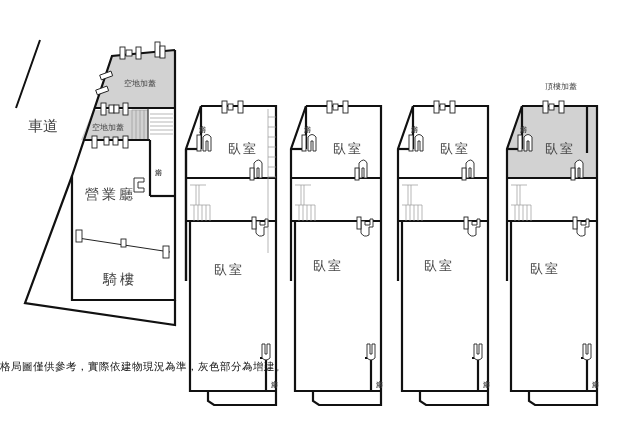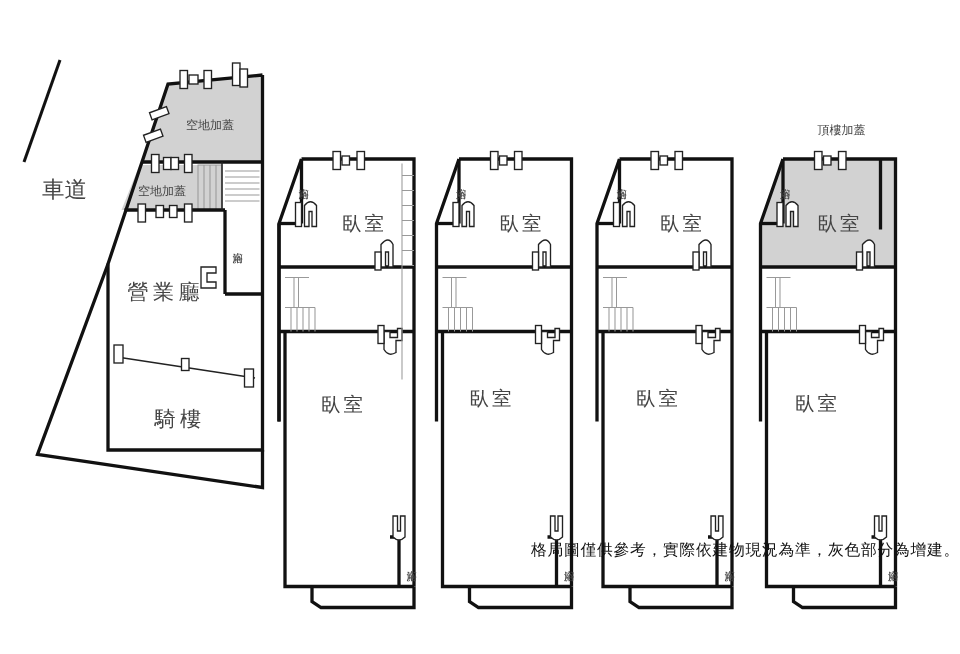--- a/index.html
+++ b/index.html
@@ -5,21 +5,21 @@
     html, body { margin: 0; padding: 0; background: #ffffff; }
     body { width: 640px; height: 436px; position: relative; overflow: hidden; font-family: "DejaVu Serif", serif; }
     svg { position: absolute; left: 0; top: 0; }
     .wall { fill: none; stroke: #111; stroke-width: 2.2; stroke-linejoin: miter; }
     .thin { fill: none; stroke: #222; stroke-width: 1; }
     .stair { stroke: #999; stroke-width: 0.7; fill: none; }
     .gray { fill: #d2d2d2; stroke: none; }
     .win { fill: #fff; stroke: #222; stroke-width: 0.9; }
     .door { fill: #fff; stroke: #222; stroke-width: 0.9; }
     .lbl { fill: #444; font-family: "DejaVu Serif", serif; }
-    .caption { position: absolute; left: 0; width: 640px; top: 360px; text-align: right; font-family: "DejaVu Serif", serif; font-size: 10.5px; color: #111; letter-spacing: 0.5px; }
+    .caption { position: absolute; left: 0; width: 640px; top: 360px; text-align: left; font-family: "DejaVu Serif", serif; font-size: 10.5px; color: #111; letter-spacing: 0.5px; }
   </style>
 </head>
 <body>
 
 <svg width="640" height="436" viewBox="0 0 640 436" xmlns="http://www.w3.org/2000/svg">
 
   <line x1="40" y1="40" x2="16" y2="108" stroke="#111" stroke-width="2"></line>
   <text class="lbl" x="28" y="131" font-size="15">車道</text>
 
   <g>

